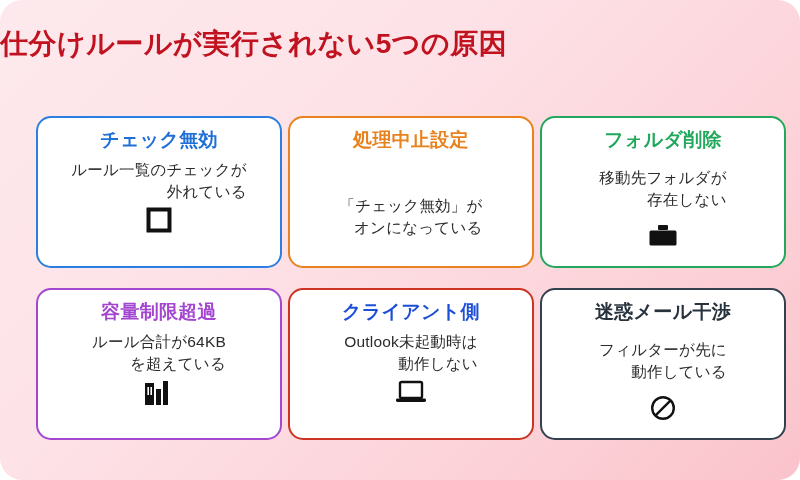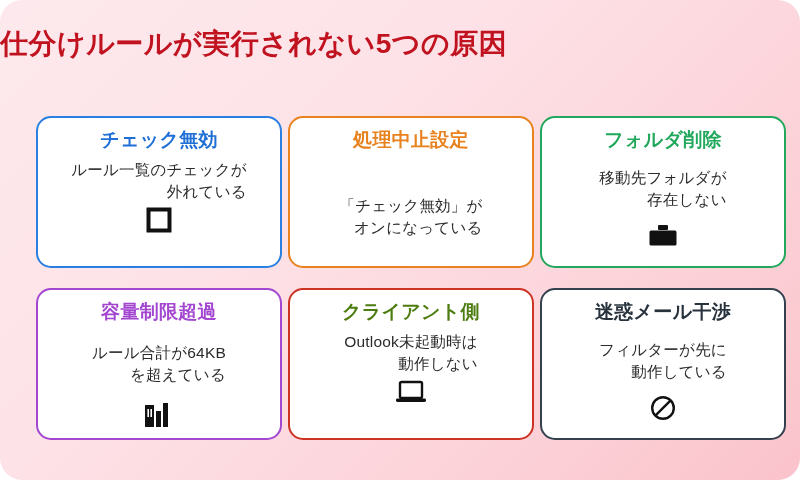--- a/index.html
+++ b/index.html
@@ -97,24 +97,24 @@
 
   .card-icon svg { display: block; }
 
   
   .c-blue   { border-color: #2b7fe0; }
   .c-blue   .card-title { color: #1f6fd6; }
   .c-orange { border-color: #e8821e; gap: 36px; }
   .c-orange .card-title { color: #e8821e; }
   .c-green  { border-color: #22a85c; gap: 8px; }
   .c-green  .card-title { color: #22a85c; }
-  .c-purple { border-color: #a347d1; gap: 11px; }
+  .c-purple { border-color: #a347d1; }
   .c-purple .card-title { color: #a347d1; }
   .c-red    { border-color: #cc3322; }
-  .c-red    .card-title { color: #4d7c0f; }
+  .c-red    .card-title { color: #1d4ed8; }
   .c-navy   { border-color: #33414f; gap: 8px; }
   .c-navy   .card-title { color: #27323d; }
 </style>
 </head>
 <body>
 
 <div id="canvas">
 
   <div id="page-title">仕分けルールが実行されない5つの原因</div>
 

